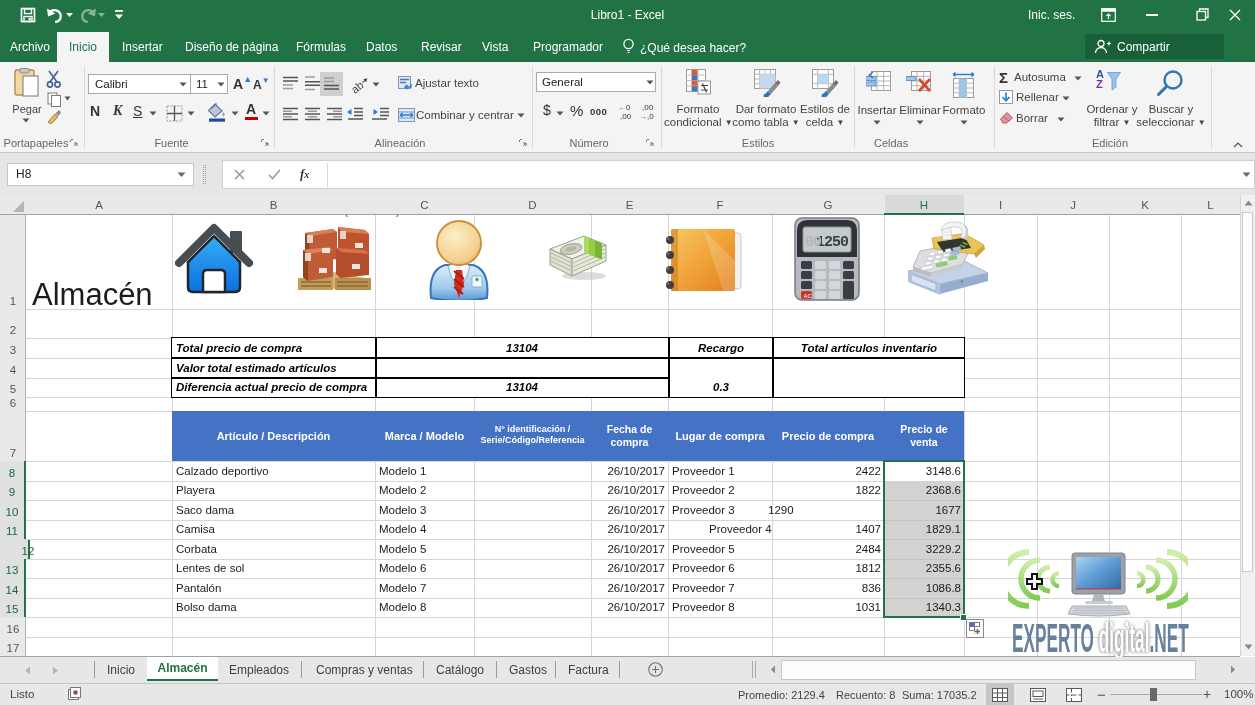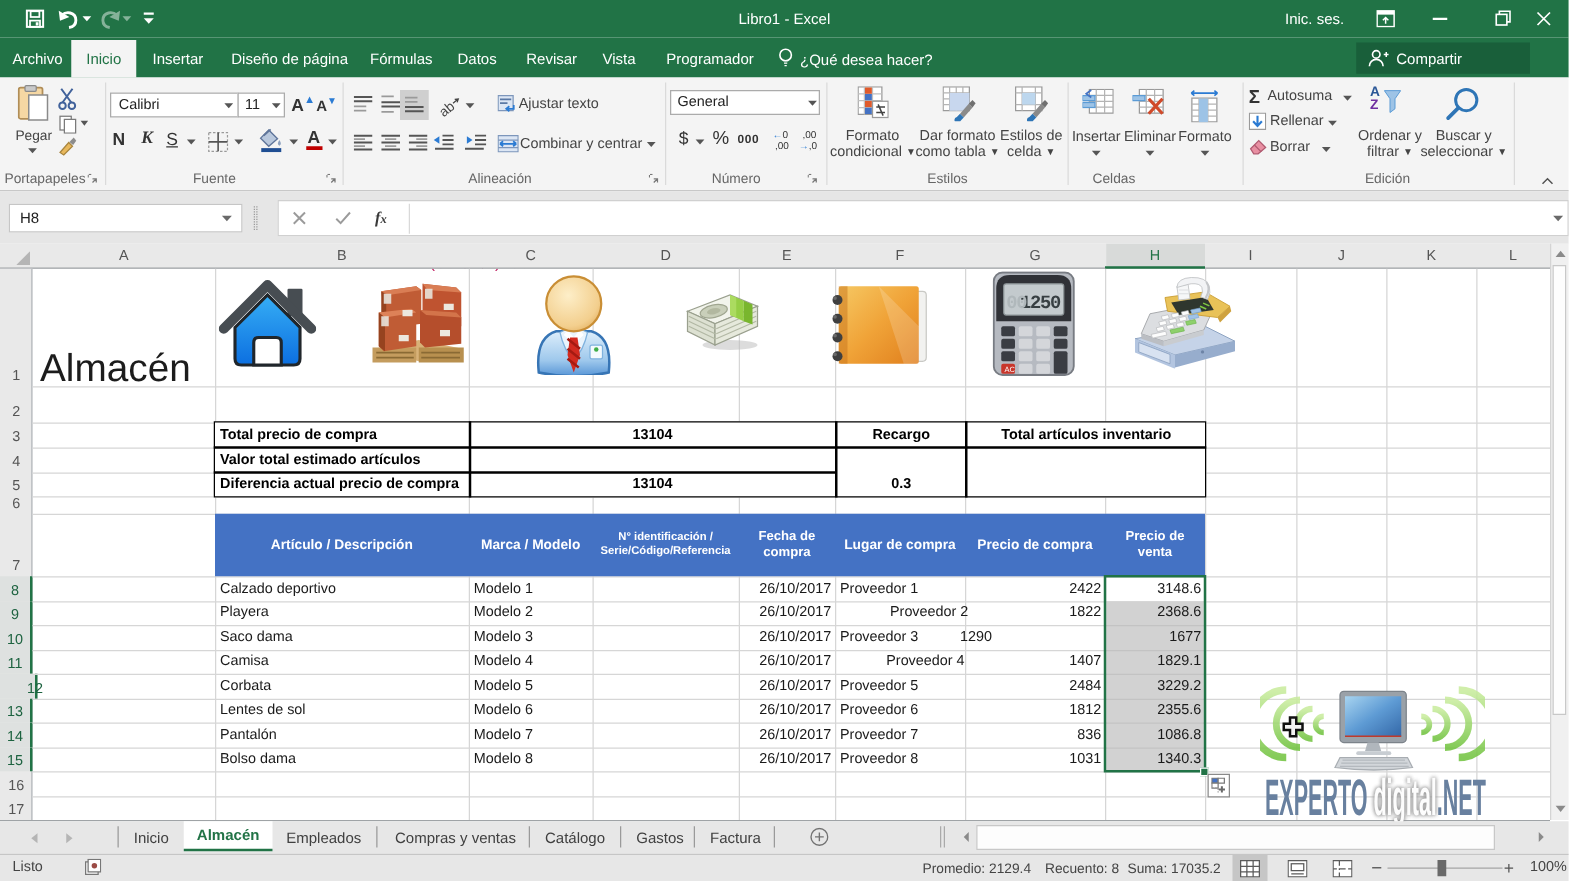--- a/index.html
+++ b/index.html
@@ -4,21 +4,21 @@
 html,body{width:1255px;height:705px;}
 body{font-family:"Liberation Sans",sans-serif;position:relative;overflow:hidden;background:#fff;font-size:12px;color:#444;}
 .a{position:absolute;white-space:nowrap;}
 .tt{color:#fff;}
 svg{display:block;}
 .ch{top:195px;height:20px;text-align:center;font-size:11.5px;color:#555;line-height:20px;}
 .rh{left:0;width:26px;display:flex;align-items:flex-end;justify-content:center;font-size:11.5px;color:#555;padding-bottom:2px;}
 .rs{background:#dee1e0;border-right:2px solid #217346;color:#1d6340;}
 .gv{top:215px;width:1px;height:441px;background:#d6d6d6;}
 .gh{left:26px;width:1214px;height:1px;background:#d6d6d6;}
-.bt{font-size:11.5px;font-weight:bold;color:#000;}
+.bt{font-size:11.5px;font-weight:bold;color:#000;font-style:italic;}
 .bh{color:#fff;font-weight:bold;font-size:11px;text-align:center;}
 .dt{font-size:11.5px;color:#1a1a1a;}
 .ts{top:661px;width:1px;height:17px;background:#9a9a9a;}
 .tl{top:663px;font-size:12px;color:#404040;}
 </style></head>
 <body>
 
 <div class="a" style="left:0;top:0;width:1255px;height:30px;background:#217346;"></div>
 
 <svg class="a" style="left:20px;top:7px" width="16" height="16" viewBox="0 0 16 16">
@@ -491,21 +491,21 @@
 
 <div class="a dt" style="left:176px;top:464.5px;">Calzado deportivo</div>
 <div class="a dt" style="left:379px;top:464.5px;">Modelo 1</div>
 <div class="a dt" style="left:591px;top:464.5px;width:74px;text-align:right;">26/10/2017</div>
 <div class="a dt" style="left:672px;top:464.5px;">Proveedor 1</div>
 <div class="a dt" style="left:772px;top:464.5px;width:109px;text-align:right;">2422</div>
 <div class="a dt" style="left:884px;top:464.5px;width:77px;text-align:right;">3148.6</div>
 <div class="a dt" style="left:176px;top:484.0px;">Playera</div>
 <div class="a dt" style="left:379px;top:484.0px;">Modelo 2</div>
 <div class="a dt" style="left:591px;top:484.0px;width:74px;text-align:right;">26/10/2017</div>
-<div class="a dt" style="left:712px;top:484.0px;text-align:center;">Proveedor 2</div>
+<div class="a dt" style="left:672px;top:484.0px;text-align:center;">Proveedor 2</div>
 <div class="a dt" style="left:772px;top:484.0px;width:109px;text-align:right;">1822</div>
 <div class="a dt" style="left:884px;top:484.0px;width:77px;text-align:right;">2368.6</div>
 <div class="a dt" style="left:176px;top:503.5px;">Saco dama</div>
 <div class="a dt" style="left:379px;top:503.5px;">Modelo 3</div>
 <div class="a dt" style="left:591px;top:503.5px;width:74px;text-align:right;">26/10/2017</div>
 <div class="a dt" style="left:672px;top:503.5px;">Proveedor 3</div>
 <div class="a dt" style="left:768px;top:503.5px;width:109px;text-align:left;">1290</div>
 <div class="a dt" style="left:884px;top:503.5px;width:77px;text-align:right;">1677</div>
 <div class="a dt" style="left:176px;top:523.0px;">Camisa</div>
 <div class="a dt" style="left:379px;top:523.0px;">Modelo 4</div>

